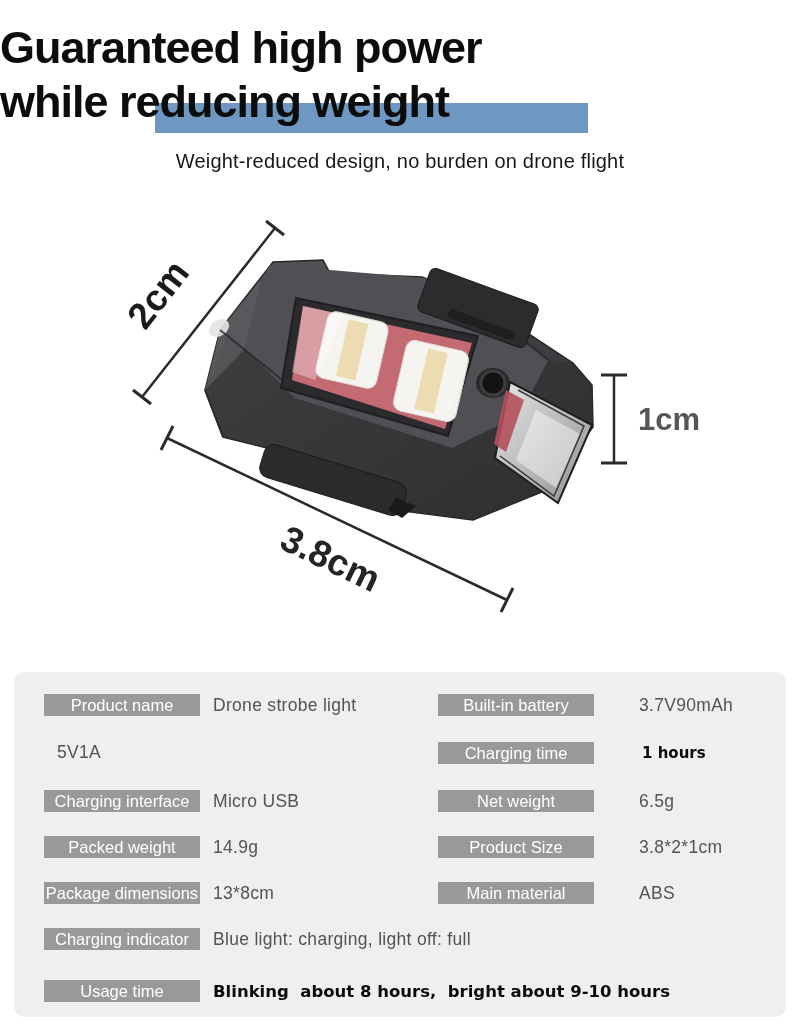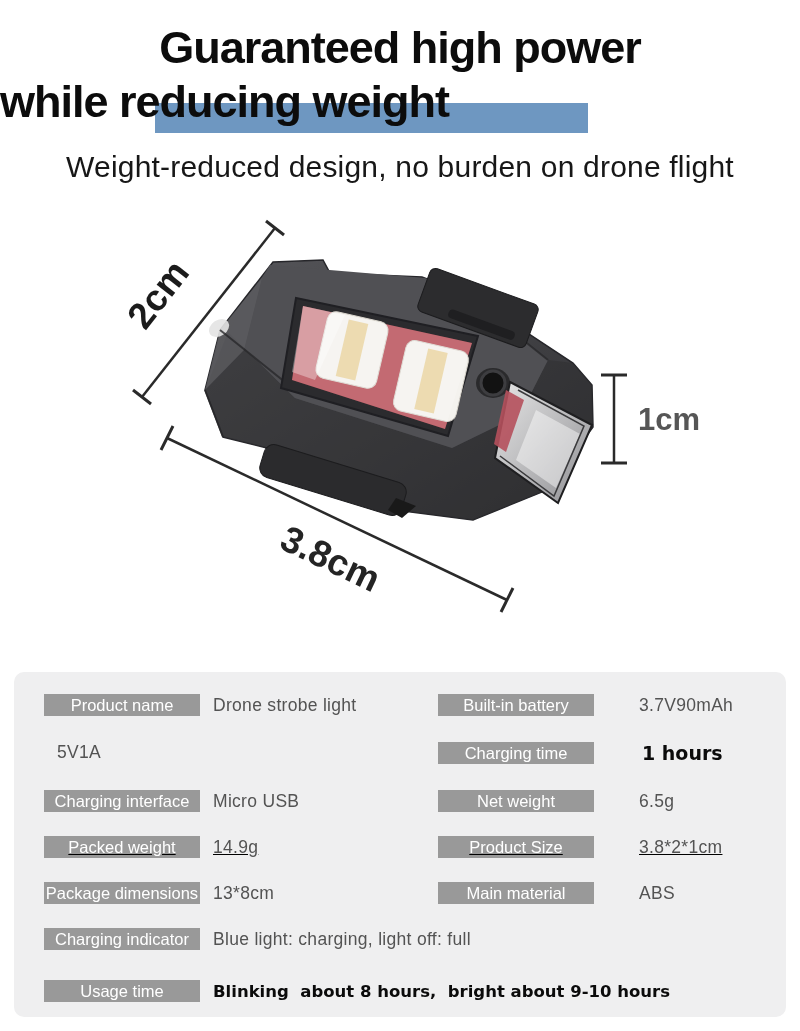--- a/index.html
+++ b/index.html
@@ -1,49 +1,49 @@
 <!DOCTYPE html>
 <html style="--highlight: #6e97c1; --panel-bg: #efeff0; --label-bg: #999999; --label-text: #ffffff; --value-text: #535353; --title-text: #0c0c0c;"><head>
 <meta charset="utf-8">
 <style>
   html,body{margin:0;padding:0;background:#fff;}
   .page{position:relative;width:800px;height:1031px;background:#fff;overflow:hidden;
         font-family:"Liberation Sans",sans-serif;}
 
   
-  .title-line{position:absolute;left:0;width:800px;text-align:center;
+  .title-line{position:absolute;left:0;width:800px;
               font-weight:800;font-size:45px;letter-spacing:-1px;color:var(--title-text,#0c0c0c);line-height:1.05;}
   .title-1{top:24px;}
   .title-2-wrap{position:absolute;top:76px;left:0;width:800px;text-align:left;}
   .title-2-wrap .hl-bar{position:absolute;left:155px;top:27px;width:433px;height:30px;
                         background:var(--highlight,#6e97c1);}
   .title-2-wrap .t2{position:relative;z-index:1;font-weight:800;font-size:45px;
                     letter-spacing:-1px;color:var(--title-text,#0c0c0c);}
   .subtitle{position:absolute;top:150px;left:0;width:800px;text-align:center;
-            font-size:30px;letter-spacing:.2px;color:#171717;}
+            font-size:20px;letter-spacing:.2px;color:#171717;}
 
   
   .figure{position:absolute;top:210px;left:0;width:800px;height:430px;}
 
   
   .specs{position:absolute;top:672px;left:14px;width:772px;height:345px;
          background:var(--panel-bg,#efeff0);border-radius:10px;}
   .spec-item{position:absolute;display:flex;align-items:center;}
   .spec-item.colL{left:30px;}
   .spec-item.colR{left:424px;gap:32px;}
-  .r1{top:22px;} .r2{top:70px;} .r3{top:118px;} .r4{top:164px;text-decoration:underline;}
+  .r1{top:22px;} .r2{top:70px;} .r3{top:118px;} .r4{top:164px;}
   .r5{top:210px;} .r6{top:256px;} .r7{top:308px;}
   .spec-label{width:156px;height:22px;flex:0 0 156px;background:var(--label-bg,#999);
               color:var(--label-text,#fff);display:flex;align-items:center;justify-content:center;
               font-size:16.5px;white-space:nowrap;overflow:hidden;}
   .spec-value{margin-left:13px;font-size:17.5px;letter-spacing:.3px;
               color:var(--value-text,#535353);white-space:pre;}
   .spec-item.bold .spec-value{font-family:"DejaVu Sans",sans-serif;font-weight:700;
               color:#0b0b0b;letter-spacing:0;}
-  .spec-item.bold-lg .spec-value{font-size:19px;margin-left:16px;}
+  .spec-item.bold-lg .spec-value{font-size:15px;margin-left:16px;}
   .spec-item.bold-md .spec-value{font-size:16.5px;}
 
   svg text{font-family:"Liberation Sans",sans-serif;}
 </style>
 </head>
 <body>
 
 <div class="page">
 
   <div class="title-line title-1">Guaranteed high power</div>

